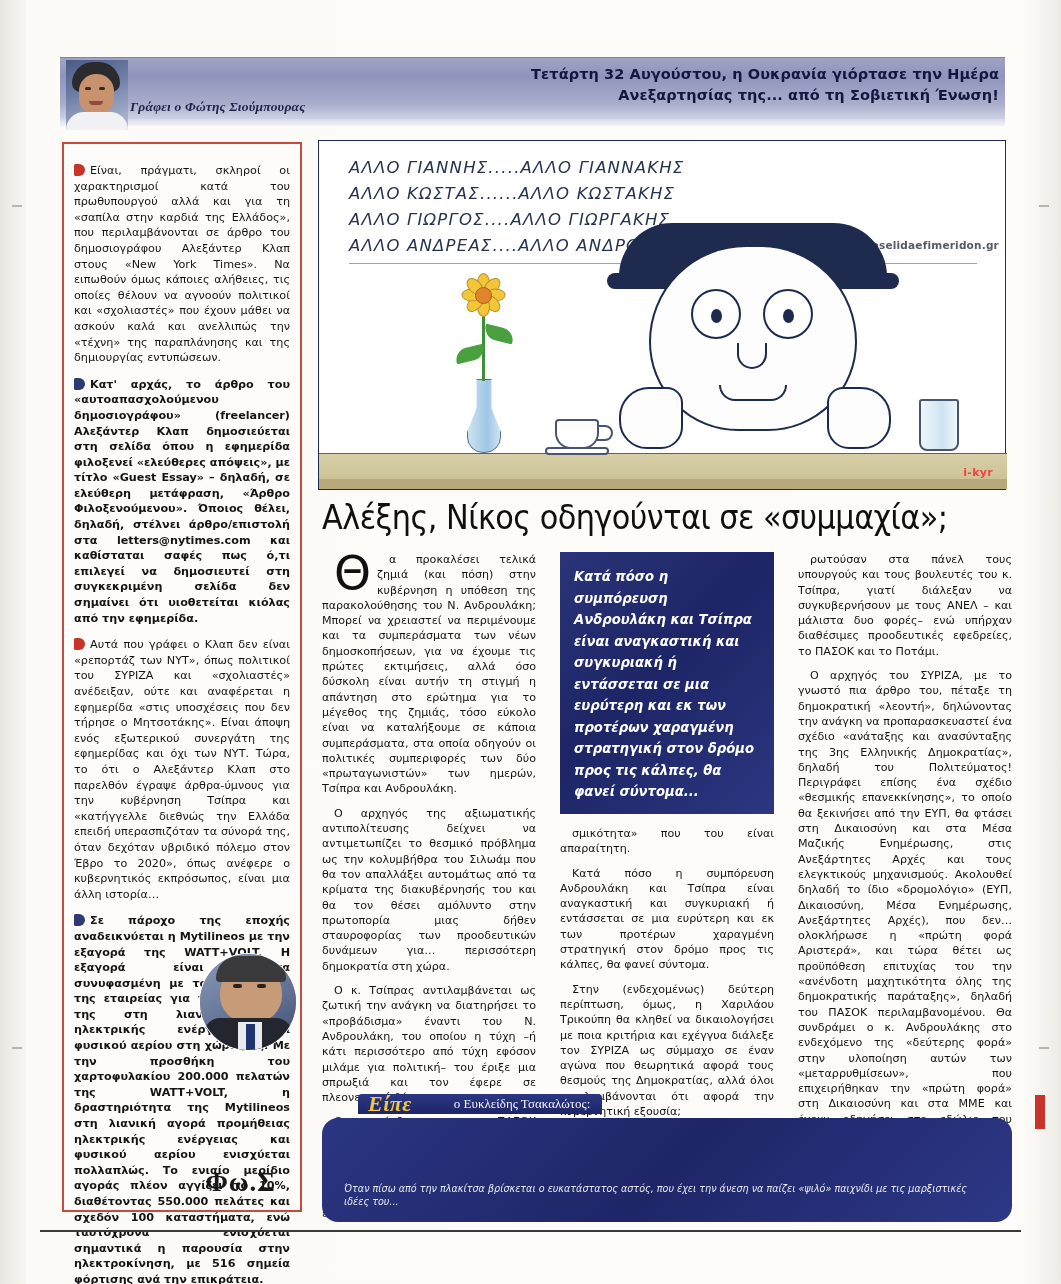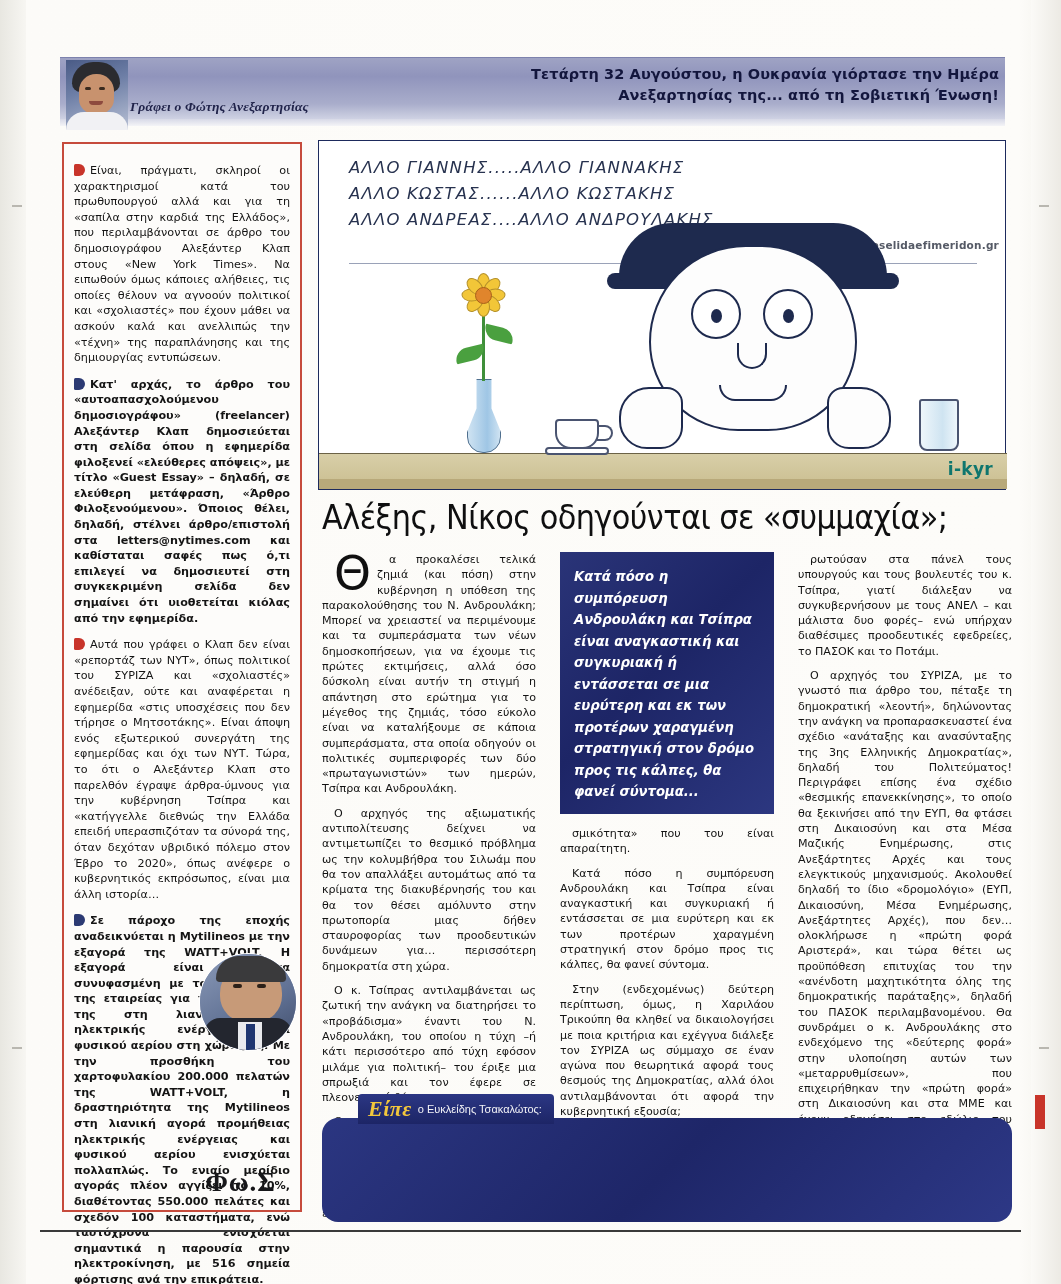--- a/index.html
+++ b/index.html
@@ -184,22 +184,22 @@
     line-height: 26px;
     letter-spacing: 1.2px;
     color: #27324f;
     font-style: italic;
   }
   .cartoon-credit {
     position: absolute;
     right: 12px; bottom: 10px;
     font-family: "DejaVu Sans", sans-serif;
     font-weight: bold;
-    font-size: 17px;
-    color: #0f766e;
+    font-size: 11px;
+    color: #ef4444;
     letter-spacing: .3px;
     text-align: center;
   }
   .watermark {
     position: absolute;
     right: 6px; top: 98px;
     font-family: "DejaVu Sans", sans-serif;
     font-weight: bold;
     font-size: 10.5px;
     color: #555a66;
@@ -342,40 +342,41 @@
     position: absolute;
     left: 322px; top: 1118px;
     width: 690px; height: 104px;
     background: linear-gradient(135deg,#2b3681 0%, #1e2668 50%, #2d3886 100%);
     border-radius: 16px;
     color: #ffffff;
   }
   .said-tab {
     position: absolute;
     left: 36px; top: -24px;
-    height: 30px;
+    height: 20px;
     display: flex;
     align-items: center;
     gap: 6px;
     background: linear-gradient(to bottom,#2c3784,#1d2566);
     padding: 2px 12px 2px 10px;
     border-radius: 4px 4px 0 0;
   }
   .said-eipe {
     font-family: "Liberation Serif", serif;
     font-style: italic;
     font-weight: bold;
     font-size: 22px;
     color: #f2c73c;
     letter-spacing: .5px;
   }
   .said-who {
-    font-family: Liberation Sans, sans-serif;
-    font-size: 11px;
+    font-family: Liberation Serif, serif;
+    font-size: 13px;
     color: #f3f3f7;
+    margin-left: 36px;
   }
   .said-main {
     position: absolute;
     left: 22px; right: 20px; top: 16px;
     font-family: "DejaVu Sans", sans-serif;
     font-style: italic;
     font-weight: bold;
     font-size: 12.6px;
     line-height: 20px;
     color: #ffffff;
@@ -420,21 +421,21 @@
   <div class="portrait">
     <div class="sky"></div>
       <div class="hair"></div>
       <div class="face"></div>
     <div class="eyeL"></div>
       <div class="eyeR"></div>
       <div class="mouth"></div>
     <div class="shirt"></div>
   </div>
 
-  <div class="masthead-byline">Γράφει ο Φώτης Ανεξαρτησίας</div>
+  <div class="masthead-byline">Γράφει ο Φώτης Σιούμπουρας</div>
   <div class="masthead-kicker">Τετάρτη 32 Αυγούστου, η Ουκρανία γιόρτασε την Ημέρα Ανεξαρτησίας της... από τη Σοβιετική Ένωση!</div>
 
   <div class="sidebar">
     <div class="sidebar-inner">
       <div class="sb-p">
         <span class="bullet"></span><span>Είναι, πράγματι, σκληροί οι χαρακτηρισμοί κατά του πρωθυπουργού αλλά και για τη «σαπίλα στην καρδιά της Ελλάδος», που περιλαμβάνονται σε άρθρο του δημοσιογράφου Αλεξάντερ Κλαπ στους «New York Times». Να ειπωθούν όμως κάποιες αλήθειες, τις οποίες θέλουν να αγνοούν πολιτικοί και «σχολιαστές» που έχουν μάθει να ασκούν καλά και ανελλιπώς την «τέχνη» της παραπλάνησης και της δημιουργίας εντυπώσεων.</span>
       </div>
       <div class="sb-p bold">
         <span class="bullet blue"></span><span>Κατ' αρχάς, το άρθρο του «αυτοαπασχολούμενου δημοσιογράφου» (freelancer) Αλεξάντερ Κλαπ δημοσιεύεται στη σελίδα όπου η εφημερίδα φιλοξενεί «ελεύθερες απόψεις», με τίτλο «Guest Essay» – δηλαδή, σε ελεύθερη μετάφραση, «Άρθρο Φιλοξενούμενου». Όποιος θέλει, δηλαδή, στέλνει άρθρο/επιστολή στα letters@nytimes.com και καθίσταται σαφές πως ό,τι επιλεγεί να δημοσιευτεί στη συγκεκριμένη σελίδα δεν σημαίνει ότι υιοθετείται κιόλας από την εφημερίδα.</span>
       </div>
@@ -457,20 +458,21 @@
         <div class="tie"></div>
     </div>
 
     <div class="sb-sig">Φω.Σ</div>
   </div>
 
   <div class="cartoon">
     <div class="cartoon-bubble-text">
       <div>ΑΛΛΟ ΓΙΑΝΝΗΣ.....ΑΛΛΟ ΓΙΑΝΝΑΚΗΣ</div>
       <div>ΑΛΛΟ ΚΩΣΤΑΣ......ΑΛΛΟ ΚΩΣΤΑΚΗΣ</div>
+      <div>ΑΛΛΟ ΓΙΩΡΓΟΣ....ΑΛΛΟ ΓΙΩΡΓΑΚΗΣ</div>
       <div>ΑΛΛΟ ΑΝΔΡΕΑΣ....ΑΛΛΟ ΑΝΔΡΟΥΛΑΚΗΣ</div>
     </div>
     <div class="bubble-line"></div>
     <div class="bubbletail"></div>
     <div class="watermark">protoselidaefimeridon.gr</div>
 
     <div class="cart-table"></div>
     <div class="cart-tablefront"></div>
 
     <div class="vase"></div>
@@ -533,17 +535,18 @@
       <p>ρωτούσαν στα πάνελ τους υπουργούς και τους βουλευτές του κ. Τσίπρα, γιατί διάλεξαν να συγκυβερνήσουν με τους ΑΝΕΛ – και μάλιστα δυο φορές– ενώ υπήρχαν διαθέσιμες προοδευτικές εφεδρείες, το ΠΑΣΟΚ και το Ποτάμι.</p>
       <p>Ο αρχηγός του ΣΥΡΙΖΑ, με το γνωστό πια άρθρο του, πέταξε τη δημοκρατική «λεοντή», δηλώνοντας την ανάγκη να προπαρασκευαστεί ένα σχέδιο «ανάταξης και ανασύνταξης της 3ης Ελληνικής Δημοκρατίας», δηλαδή του Πολιτεύματος! Περιγράφει επίσης ένα σχέδιο «θεσμικής επανεκκίνησης», το οποίο θα ξεκινήσει από την ΕΥΠ, θα φτάσει στη Δικαιοσύνη και στα Μέσα Μαζικής Ενημέρωσης, στις Ανεξάρτητες Αρχές και τους ελεγκτικούς μηχανισμούς. Ακολουθεί δηλαδή το ίδιο «δρομολόγιο» (ΕΥΠ, Δικαιοσύνη, Μέσα Ενημέρωσης, Ανεξάρτητες Αρχές), που δεν… ολοκλήρωσε η «πρώτη φορά Αριστερά», και τώρα θέτει ως προϋπόθεση επιτυχίας του την «ανένδοτη μαχητικότητα όλης της δημοκρατικής παράταξης», δηλαδή του ΠΑΣΟΚ περιλαμβανομένου. Θα συνδράμει ο κ. Ανδρουλάκης στο ενδεχόμενο της «δεύτερης φορά» στην υλοποίηση αυτών των «μεταρρυθμίσεων», που επιχειρήθηκαν την «πρώτη φορά» στη Δικαιοσύνη και στα ΜΜΕ και έχουν οδηγήσει στο εδώλιο του κατηγορουμένου στο Ειδικό Δικαστήριο δύο εξέχοντα στελέχη της κυβέρνησης ΣΥΡΙΖΑ- ΑΝΕΛ; Στο ερώτημα αυτό καλόν θα ήταν να δοθεί από τώρα η απάντηση.</p>
     </div>
   </div>
 
   <div class="saidbox">
     <div class="said-tab">
       <span class="said-eipe">Είπε</span>
       <span class="said-who">ο Ευκλείδης Τσακαλώτος:</span>
     </div>
+    <div class="said-sub">Όταν πίσω από την πλακίτσα βρίσκεται ο ευκατάστατος αστός, που έχει την άνεση να παίζει «ψιλό» παιχνίδι με τις μαρξιστικές ιδέες του...</div>
   </div>
 
   <div class="red-mark"></div>
   <div class="bottom-rule"></div>
 </div>
 
 </body></html>

